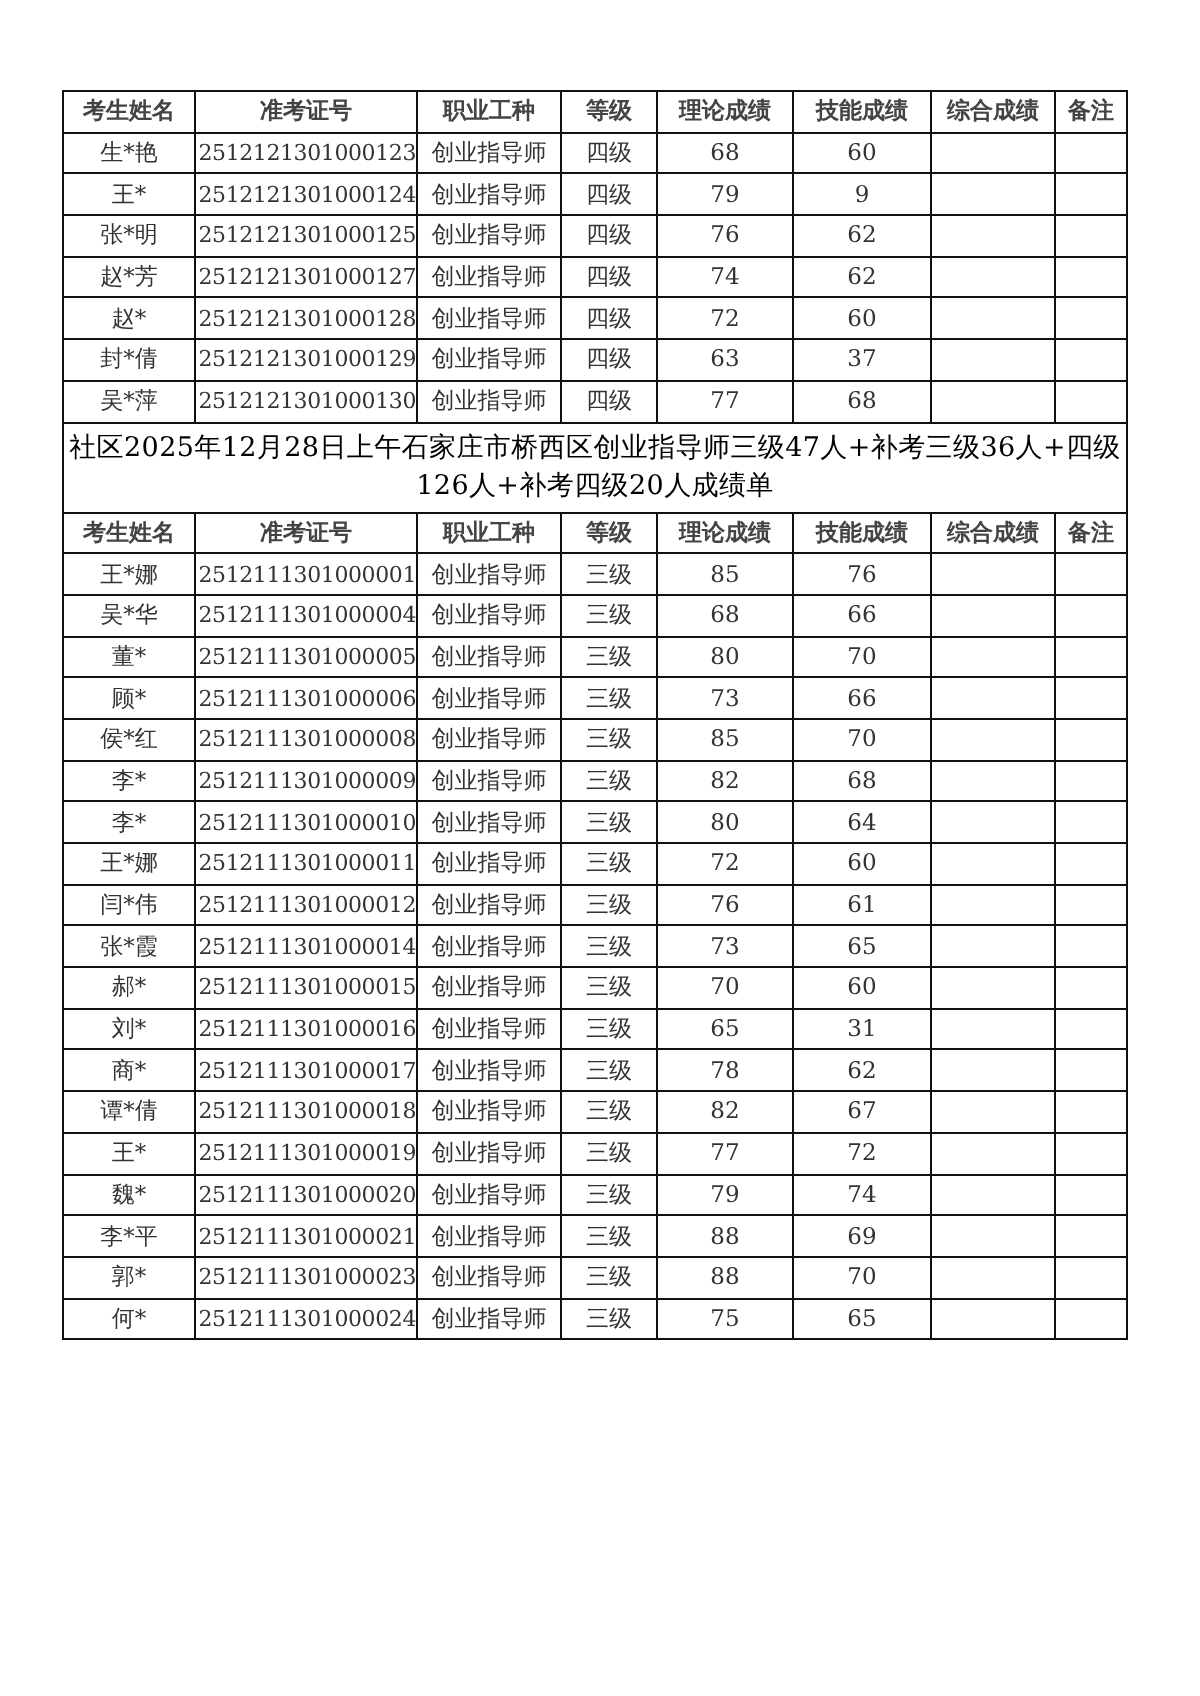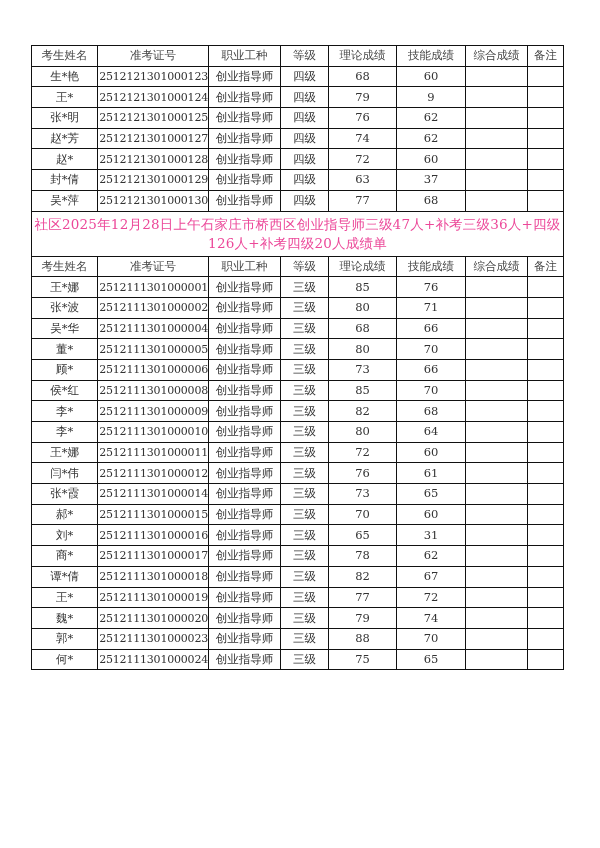--- a/index.html
+++ b/index.html
@@ -2,23 +2,23 @@
 <html><head>
 <meta charset="utf-8">
 <style>
   html, body { margin: 0; padding: 0; background: #ffffff; }
   body { width: 600px; height: 848px; position: relative; overflow: hidden;
          font-family: "DejaVu Serif", "Liberation Serif", serif; color: #222; }
   table { position: absolute; left: 31px; top: 45px; border-collapse: collapse;
           table-layout: fixed; width: 532px; }
   td { border: 1px solid #111; height: 19.7px; padding: 0; text-align: center;
        font-size: 11.5px; line-height: 19px; white-space: nowrap; overflow: hidden; color: #333; }
-  td.hdr { color: #444; }
+  td.hdr { color: #444; font-weight: bold; }
   td.title { font-size: 13.5px; line-height: 19px; padding: 3px 2px; height: auto;
-             white-space: normal; color: #ec4899; letter-spacing: 0.2px; }
+             white-space: normal; color: #000000; letter-spacing: 0.2px; }
   td.id { font-size: 11px; letter-spacing: -0.2px; text-align: right; }
 </style>
 </head>
 <body>
 
 <table>
   <colgroup>
     <col style="width:66px">
       <col style="width:111px">
       <col style="width:72px">
@@ -126,30 +126,20 @@
         <td>王*娜</td>
         <td class="id">2512111301000001</td>
         <td>创业指导师</td>
         <td>三级</td>
         <td>85</td>
         <td>76</td>
         <td></td>
         <td></td>
       </tr>
       <tr>
-        <td>张*波</td>
-        <td class="id">2512111301000002</td>
-        <td>创业指导师</td>
-        <td>三级</td>
-        <td>80</td>
-        <td>71</td>
-        <td></td>
-        <td></td>
-      </tr>
-      <tr>
         <td>吴*华</td>
         <td class="id">2512111301000004</td>
         <td>创业指导师</td>
         <td>三级</td>
         <td>68</td>
         <td>66</td>
         <td></td>
         <td></td>
       </tr>
       <tr>
@@ -282,20 +272,30 @@
         <td></td>
         <td></td>
       </tr>
       <tr>
         <td>魏*</td>
         <td class="id">2512111301000020</td>
         <td>创业指导师</td>
         <td>三级</td>
         <td>79</td>
         <td>74</td>
+        <td></td>
+        <td></td>
+      </tr>
+      <tr>
+        <td>李*平</td>
+        <td class="id">2512111301000021</td>
+        <td>创业指导师</td>
+        <td>三级</td>
+        <td>88</td>
+        <td>69</td>
         <td></td>
         <td></td>
       </tr>
       <tr>
         <td>郭*</td>
         <td class="id">2512111301000023</td>
         <td>创业指导师</td>
         <td>三级</td>
         <td>88</td>
         <td>70</td>

